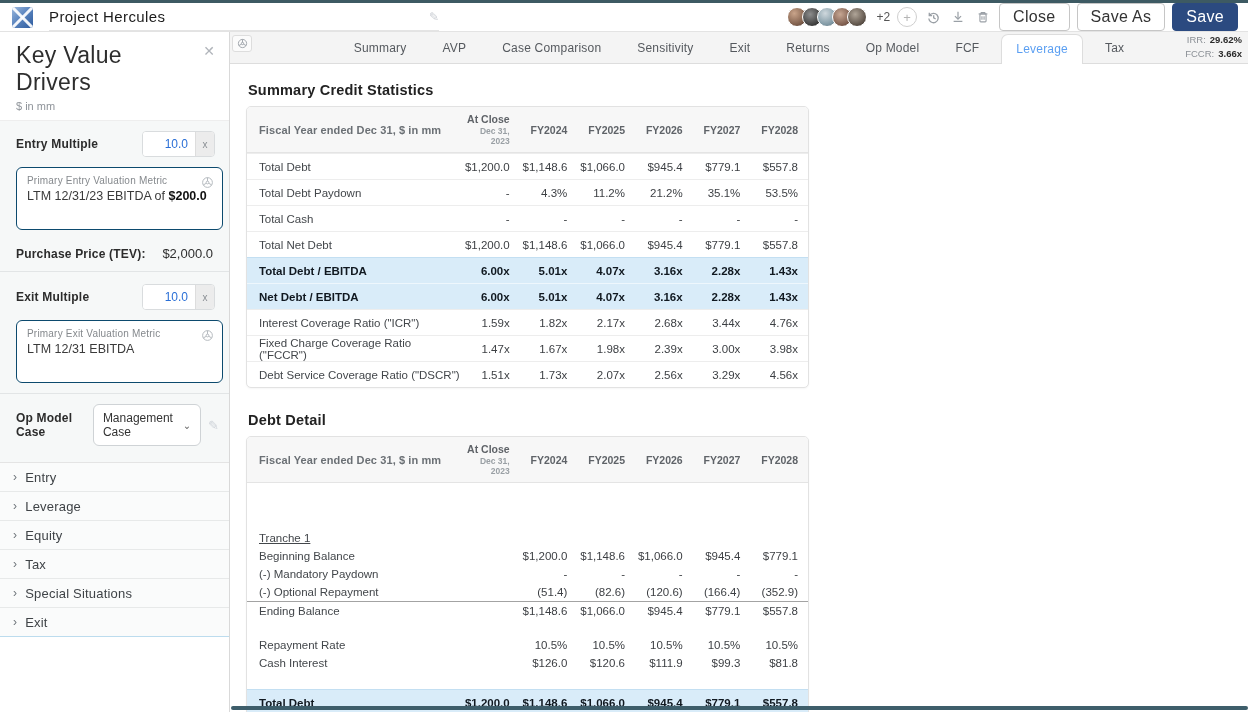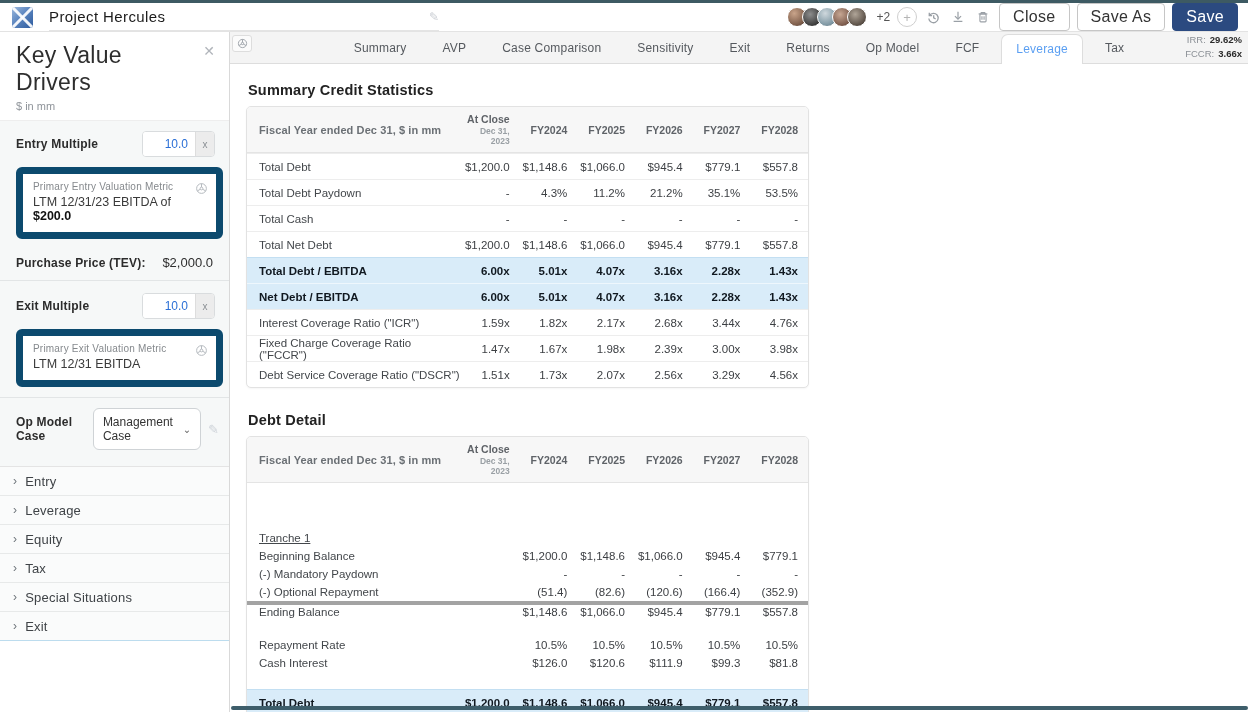--- a/index.html
+++ b/index.html
@@ -47,21 +47,21 @@
   .sb-close { margin-left:auto; color:#b0b4ba; font-size:14px; cursor:pointer; line-height:1; padding-top:2px; }
   .sb-units { font-size:11px; color:#8e9399; padding:2px 16px 8px; }
   .sb-controls { background:#f6f8f8; border-top:1px solid #eee; padding-bottom:6px; }
   .sb-row { display:flex; align-items:center; padding:10px 14px 8px 16px;justify-content:flex-end; }
   .sb-label { font-size:12px; font-weight:bold; color:#2c2c2c; letter-spacing:.2px; }
   .mult-group { margin-left:auto; display:flex; border:1px solid #d9dcde; border-radius:4px; overflow:hidden; background:#fff; }
   .mult-input { width:52px; height:24px; border:none; outline:none; text-align:right; padding-right:7px;
                 font-size:12px; color:#2a6fd6; font-family:"Liberation Sans",sans-serif; }
   .mult-suffix { width:19px; background:#ececec; border-left:1px solid #ddd; color:#8a8f94; font-size:10px;
                  display:flex; align-items:center; justify-content:center; }
-  .metric-card { margin:2px 6px 10px 16px; background:#fff; border:7px solid #0c4a6e; border-radius:6px; padding:7px 10px 9px; position:relative; }
+  .metric-card { margin:2px 6px 10px 16px; background:#fff; border:1px solid #0c4a6e; border-radius:6px; padding:7px 10px 26px; position:relative; }
   .metric-caption { font-size:10px; color:#85898d; letter-spacing:.2px; }
   .metric-line { font-size:12.5px; color:#3a3a3a; margin-top:3px; }
   .metric-line b { color:#111; }
   .metric-gear { position:absolute; right:8px; top:7px; cursor:pointer; }
   .kv-row { display:flex; align-items:center; padding:6px 16px 10px; }
   .kv-value { margin-left:auto; font-size:13px; color:#2e2e2e; }
   .sb-divider { border-top:1px solid #e2e5e6; margin:0 0 2px; }
   .case-row { display:flex; align-items:center; padding:8px 10px 10px 16px; }
   .case-select { margin-left:10px; display:flex; align-items:center; gap:8px; background:#fff; border:1px solid #cfd3d6;
                  border-radius:6px; padding:6px 9px; font-size:12px; color:#333; cursor:pointer; }
@@ -97,21 +97,21 @@
   .col-sub { display:block; font-size:8.5px; font-weight:bold; color:#9aa0a5; margin-top:1px; }
   .t-row { min-height:26px; border-top:1px solid #ededed; }
   .t-row:first-child { border-top:none; }
   .t-label { font-size:11.5px; color:#43474b; padding-left:12px; }
   .t-val { text-align:right; padding-right:10px; font-size:11.5px; color:#3c3f43; }
   .t-row.hl { background:#d9ecf9; border-top:1px solid #c3dff2; }
   .t-row.hl .t-label, .t-row.hl .t-val { font-weight:bold; color:#101820; }
   .t-row.tight { min-height:18px; border-top:none; }
   .t-row.sec { min-height:22px; border-top:none; padding-top:4px;margin-top:42px; }
   .t-row.sec .t-label { text-decoration:underline; }
-  .t-row.subtotal { border-top:4px solid #a3a3a3; }
+  .t-row.subtotal { border-top:1px solid #a3a3a3; }
   .t-row.spacer { min-height:17px; border-top:none; }
   .t-row.hl + .t-row.hl { border-top:1px solid #eef7fd; }
 
   .bottom-scrollbar { position:absolute; left:231px; right:0; bottom:2px; height:4px; background:#3e5e6b; border-radius:2px; }
 </style>
 </head>
 <body>
 
 <div class="top-edge"></div>
 

